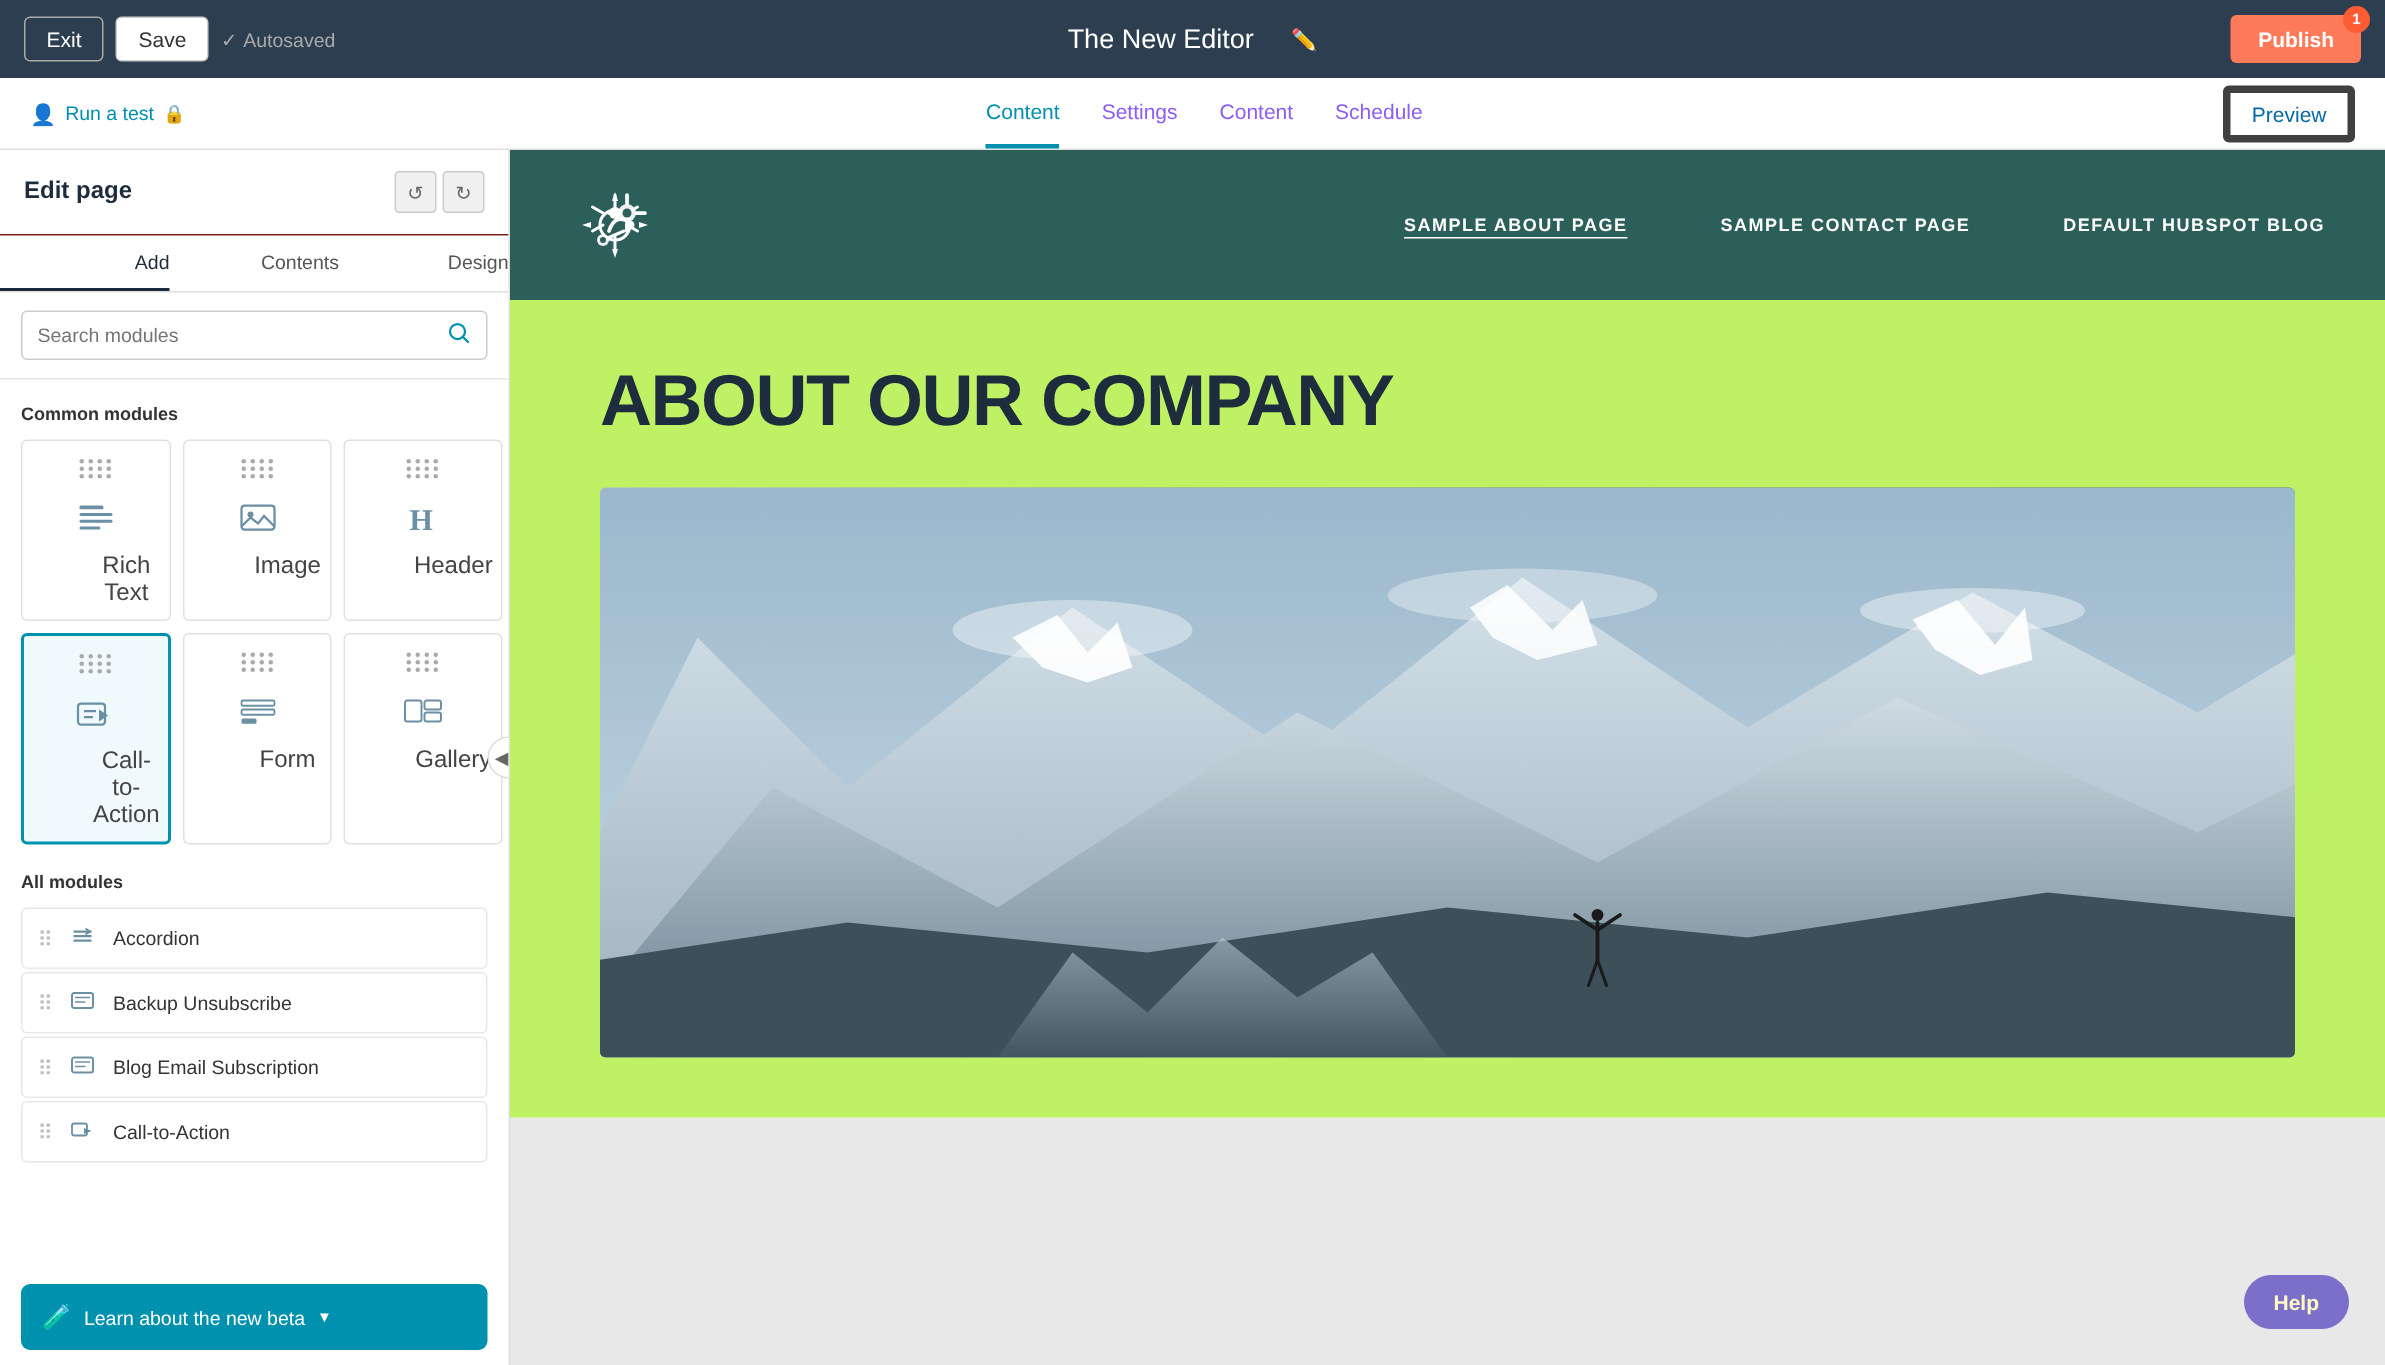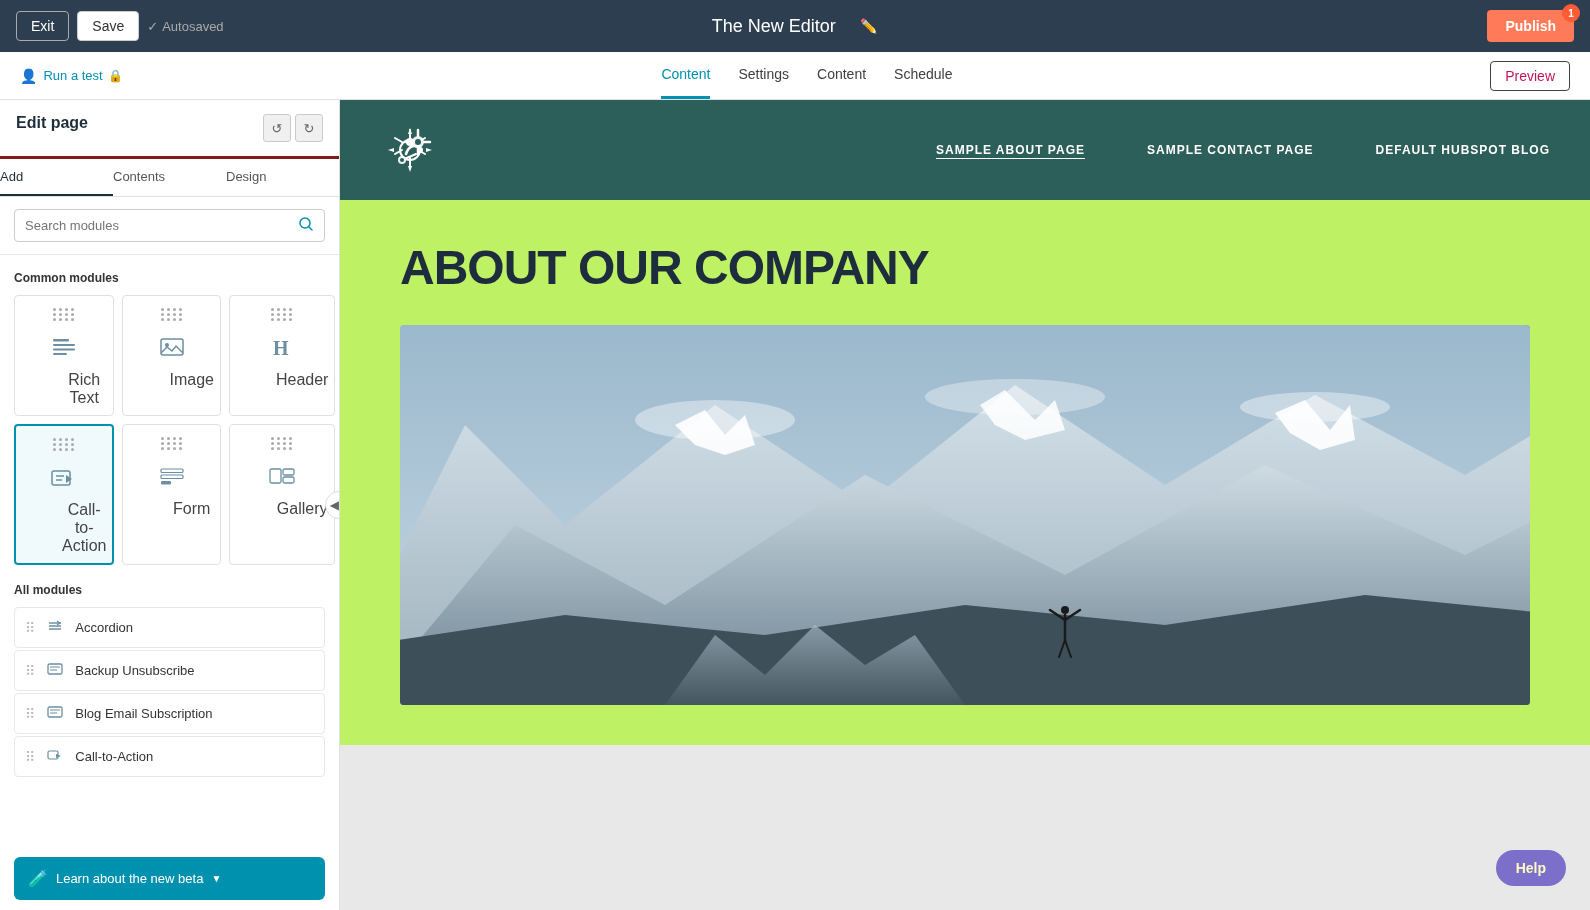--- a/index.html
+++ b/index.html
@@ -93,31 +93,31 @@
       justify-content: space-between;
       background: #fff;
       border-bottom: 1px solid #e0e0e0;
       height: 48px;
       padding: 0 20px;
     }
     .sub-nav-left { display: flex; align-items: center; gap: 6px; color: #0091ae; font-size: 13px; cursor: pointer; }
     .sub-nav-center { display: flex; align-items: center; gap: 28px; }
     .sub-nav-tab {
       font-size: 14px;
-      color: #404040;
+      color: #8b5cf6;
       cursor: pointer;
       padding: 14px 0;
       border-bottom: 3px solid transparent;
       font-weight: 500;
     }
     .sub-nav-tab.active { color: #0091ae; border-bottom: 3px solid #0091ae; }
     .btn-preview {
       background: #fff;
-      border: 1px solid #404040;
-      color: #be185d;
+      border: 5px solid #404040;
+      color: #0369a1;
       padding: 6px 14px;
       border-radius: 4px;
       cursor: pointer;
       font-size: 14px;
     }
     .lock-icon { font-size: 12px; color: #666; }
     .person-icon { font-size: 14px; color: #0091ae; }
 
     
     .main-layout {
@@ -130,24 +130,24 @@
       width: 340px;
       background: #fff;
       border-right: 1px solid #e0e0e0;
       display: flex;
       flex-direction: column;
       position: relative;
       overflow: hidden;
     }
     .sidebar-header {
       display: flex;
-      align-items: flex-start;
+      align-items: center;
       justify-content: space-between;
       padding: 14px 16px;
-      border-bottom: 3px solid #7f1d1d;
+      border-bottom: 1px solid #7f1d1d;
     }
     .sidebar-header h2 { font-size: 16px; font-weight: 600; color: #1e2d3d; }
     .sidebar-undo-redo { display: flex; gap: 4px; }
     .btn-undo, .btn-redo {
       background: #f0f0f0;
       border: 1px solid #ccc;
       border-radius: 3px;
       width: 28px;
       height: 28px;
       cursor: pointer;
@@ -177,21 +177,21 @@
       z-index: 10;
     }
 
     
     .sidebar-tabs {
       display: flex;
       border-bottom: 1px solid #e0e0e0;
     }
     .sidebar-tab {
       flex: 1;
-      text-align: left;
+      text-align: right;
       padding: 10px 0;
       font-size: 13px;
       font-weight: 500;
       color: #555;
       cursor: pointer;
       border-bottom: 2px solid transparent;
     }
     .sidebar-tab.active {
       color: #1e2d3d;
       border-bottom: 2px solid #1e2d3d;

